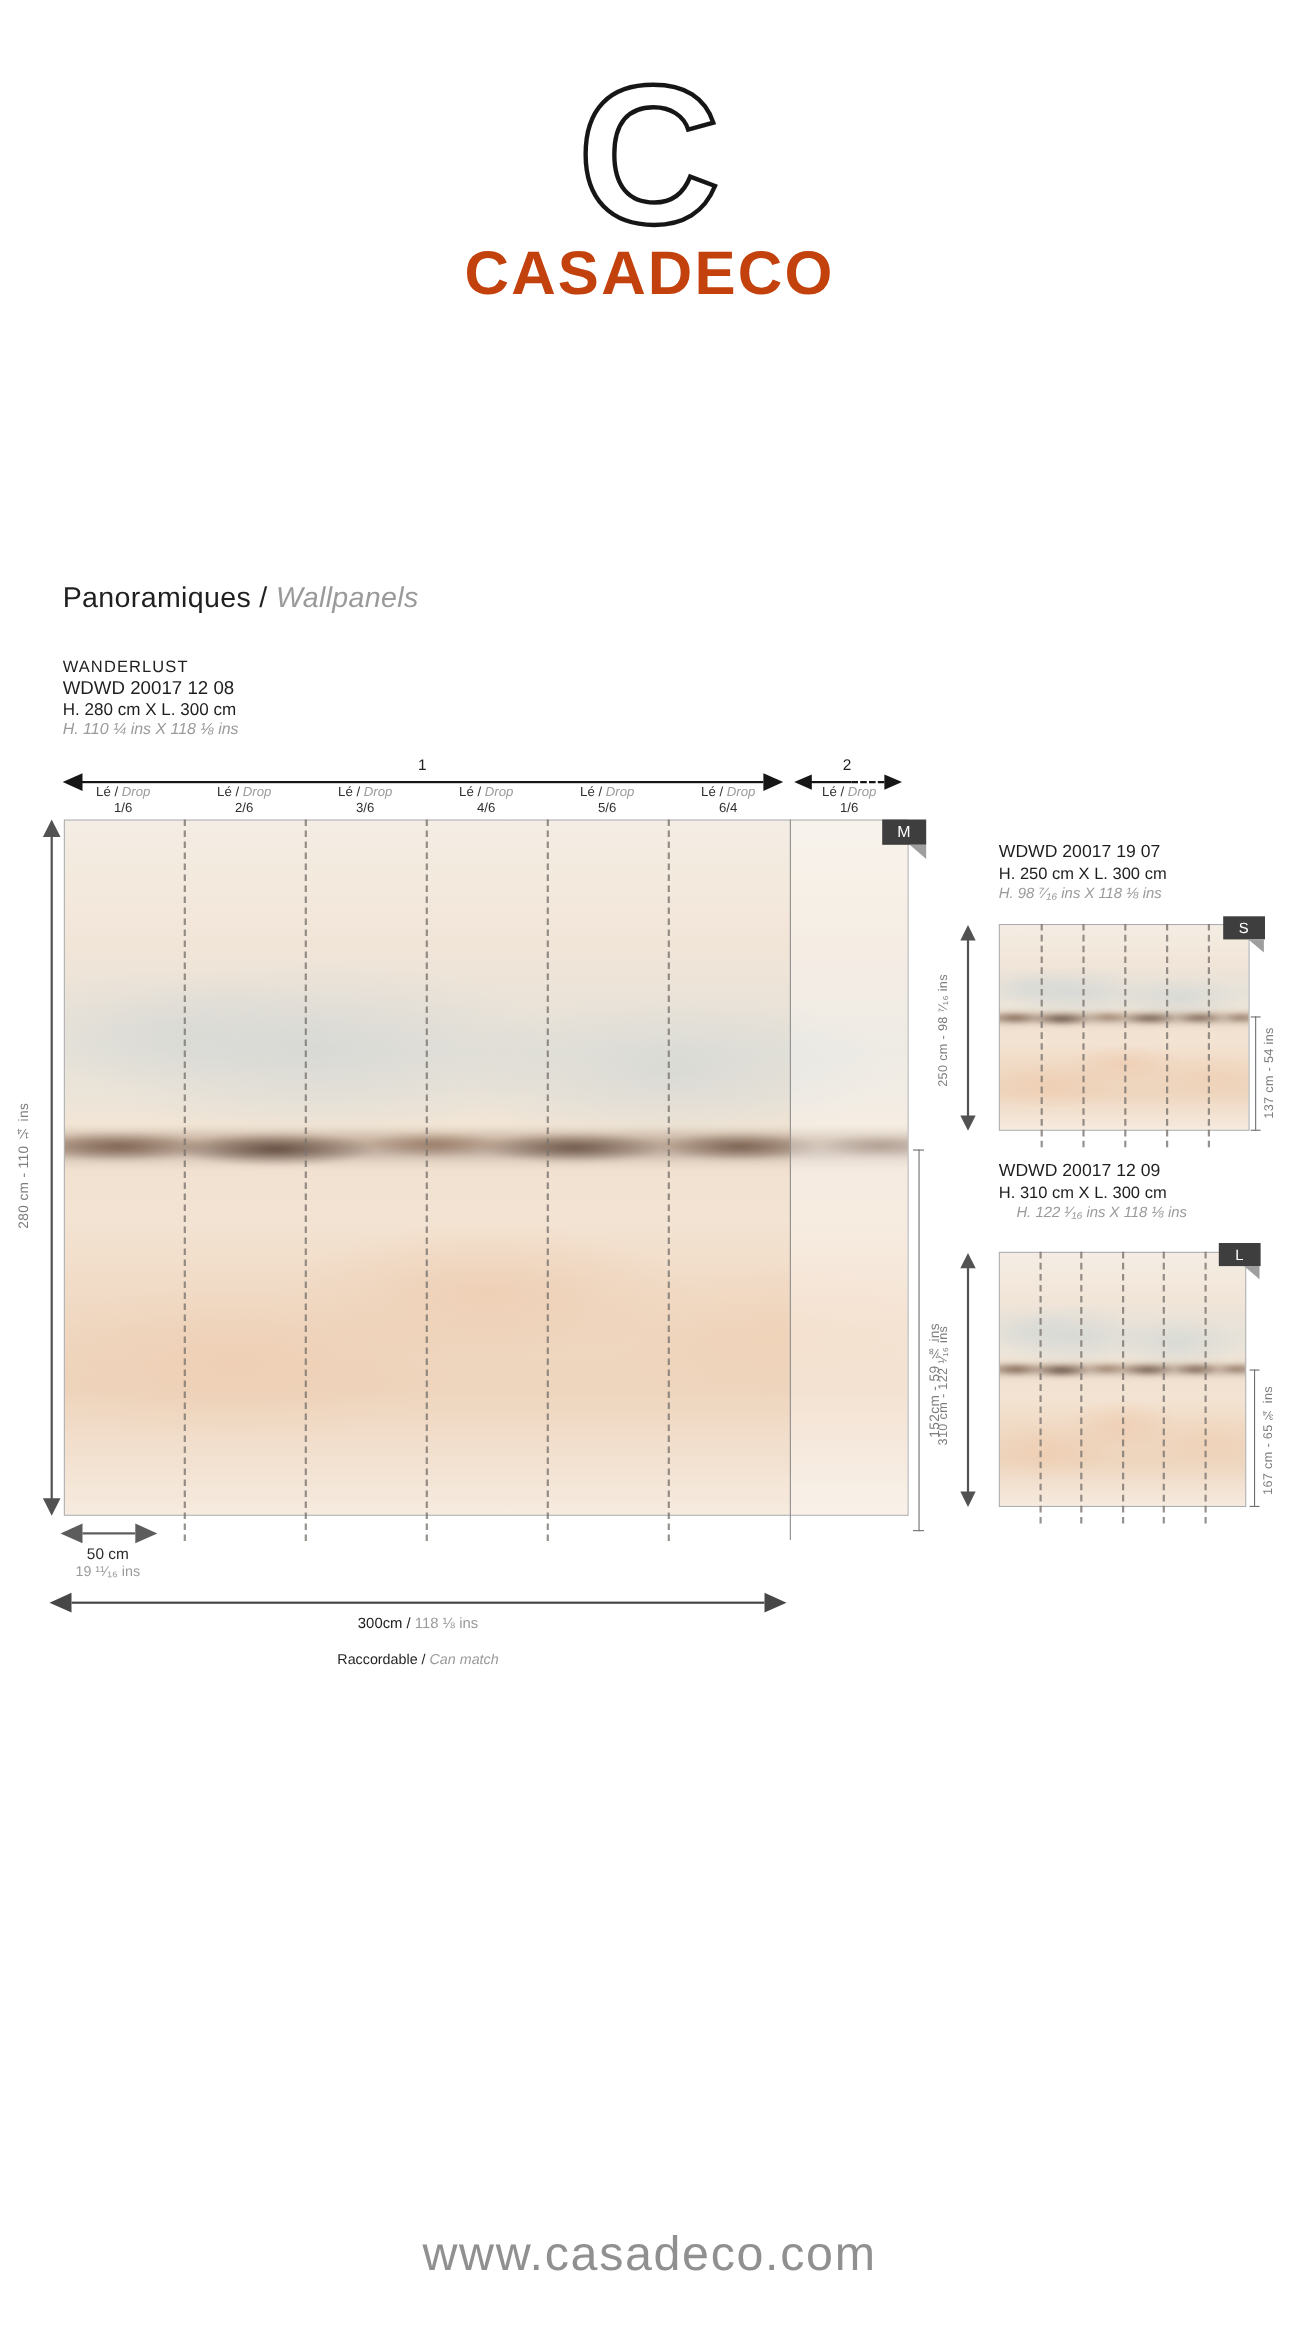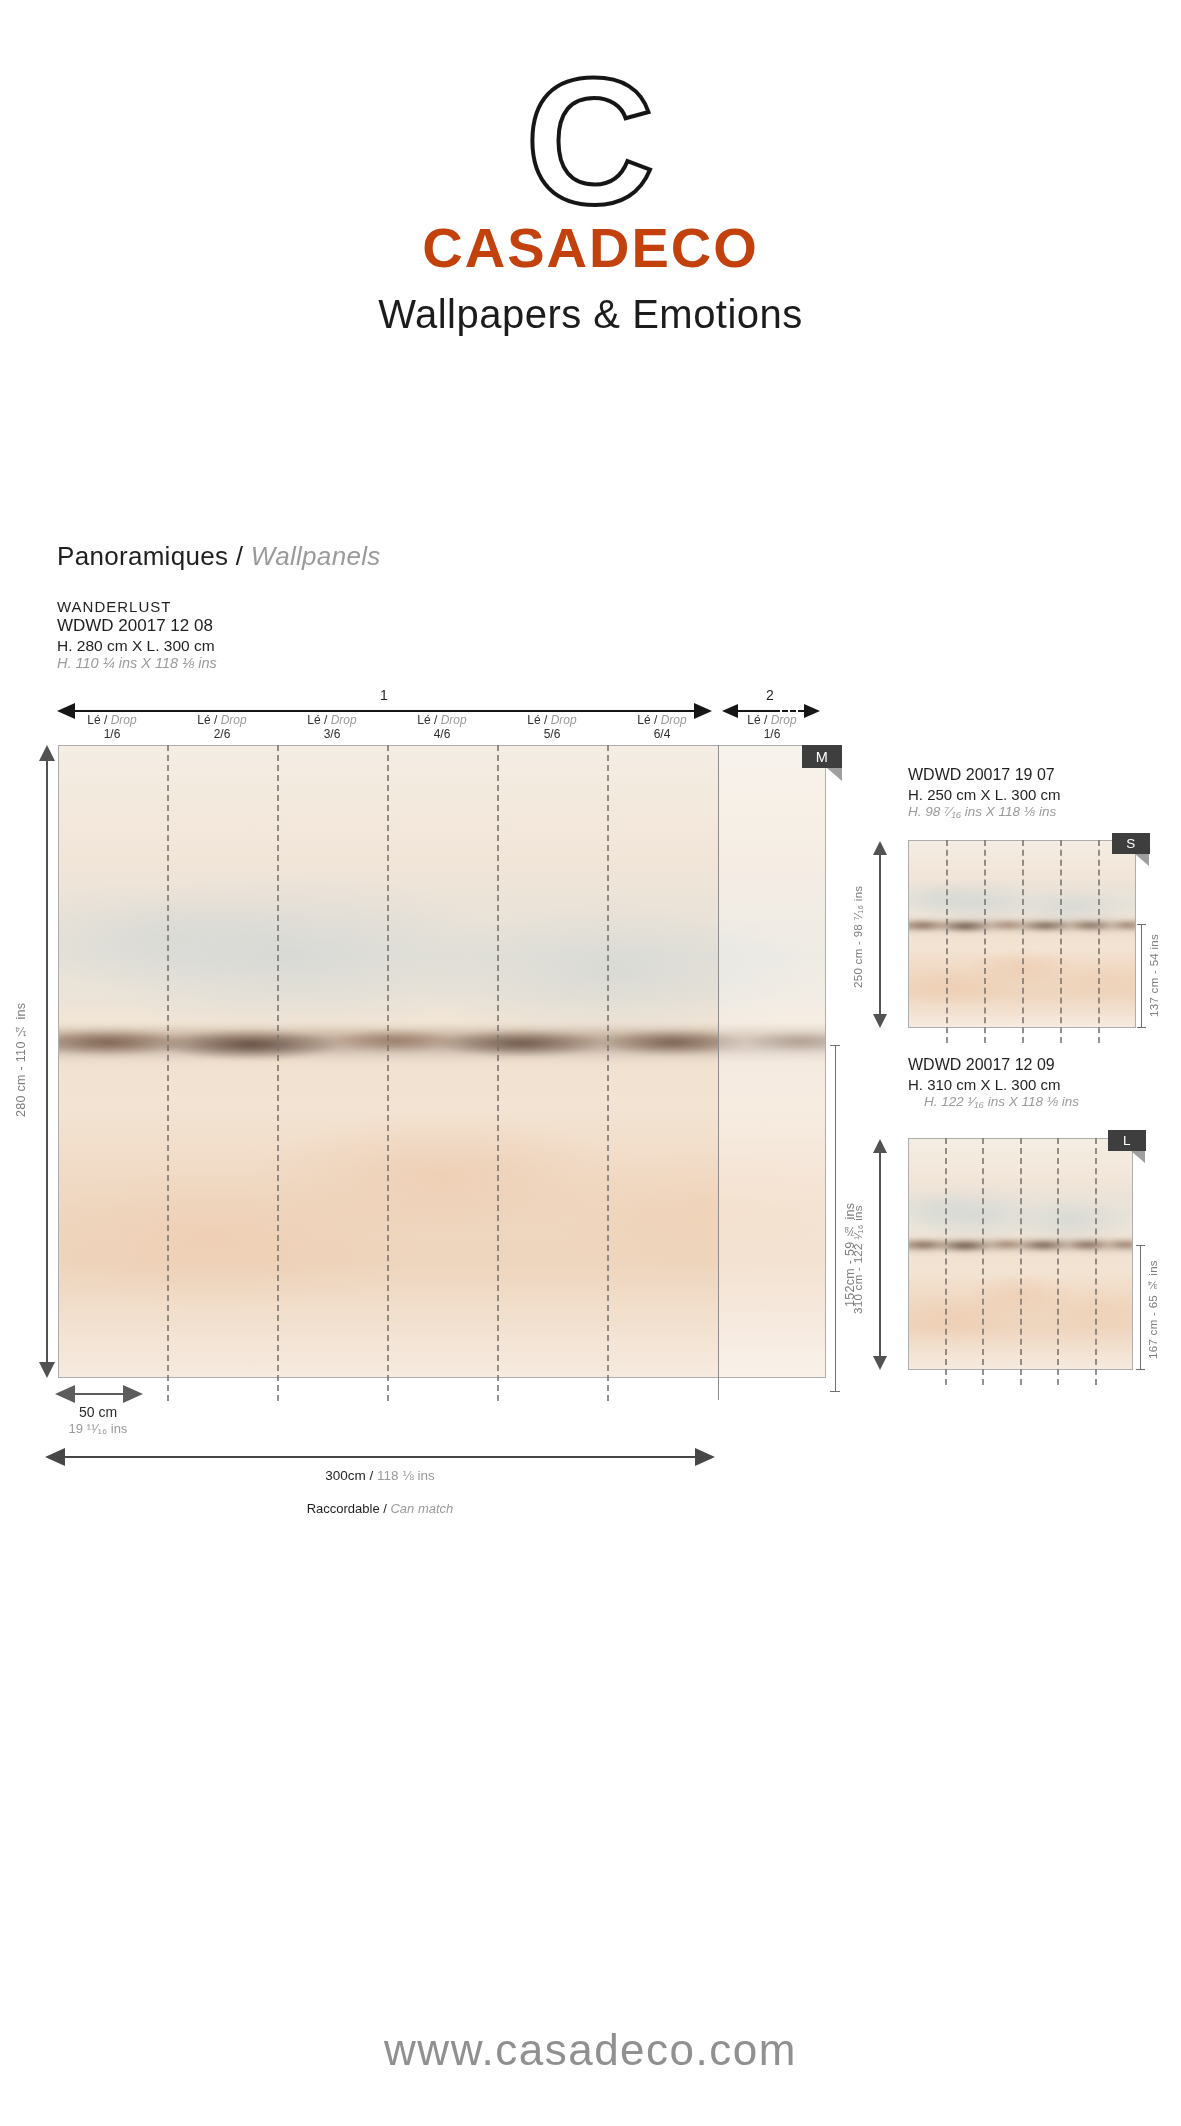--- a/index.html
+++ b/index.html
@@ -77,23 +77,22 @@
 </style>
 </head>
 <body>
 
 <div class="page">
 
   <svg class="abs" style="left:480px;top:55px;" width="220" height="170">
     <text x="110" y="148" text-anchor="middle" font-family="Liberation Sans, DejaVu Sans, sans-serif" font-size="180" font-weight="bold" fill="#ffffff" stroke="#161616" stroke-width="4">C</text>
   </svg>
   <div class="abs ctr" style="left:0;right:0;top:220px;font-size:56px;font-weight:bold;letter-spacing:2px;color:#c2410c;line-height:1;">CASADECO</div>
-  <div class="abs ctr" style="left:0;right:0;top:294px;font-size:40px;color:#1c1c1c;letter-spacing:.5px;line-height:1;">Wallpapers &amp; Emotions</div>
-
-  <div class="abs" style="left:57px;top:528px;font-size:26px;letter-spacing:.3px;margin-top:13px;">
+
+  <div class="abs" style="left:57px;top:528px;font-size:26px;letter-spacing:.3px;">
     <span>Panoramiques / </span><span class="gray it">Wallpanels</span>
   </div>
 
   <div class="abs" style="left:57px;top:598px;font-size:15px;letter-spacing:1px;text-align:right;">WANDERLUST</div>
   <div class="abs" style="left:57px;top:616px;font-size:17px;">WDWD 20017 12 08</div>
   <div class="abs" style="left:57px;top:637px;font-size:15.5px;">H. 280 cm X L. 300 cm</div>
   <div class="abs gray it" style="left:57px;top:655px;font-size:14.5px;font-style:italic;">H. 110 ¼ ins X 118 ⅛ ins</div>
 
   <div class="abs ctr" style="left:334px;width:100px;top:687px;font-size:14px;">1</div>
   <div class="tri" style="left:57px;top:703px;border-width:8px 18px 8px 0;border-right-color:#161616;"></div>

